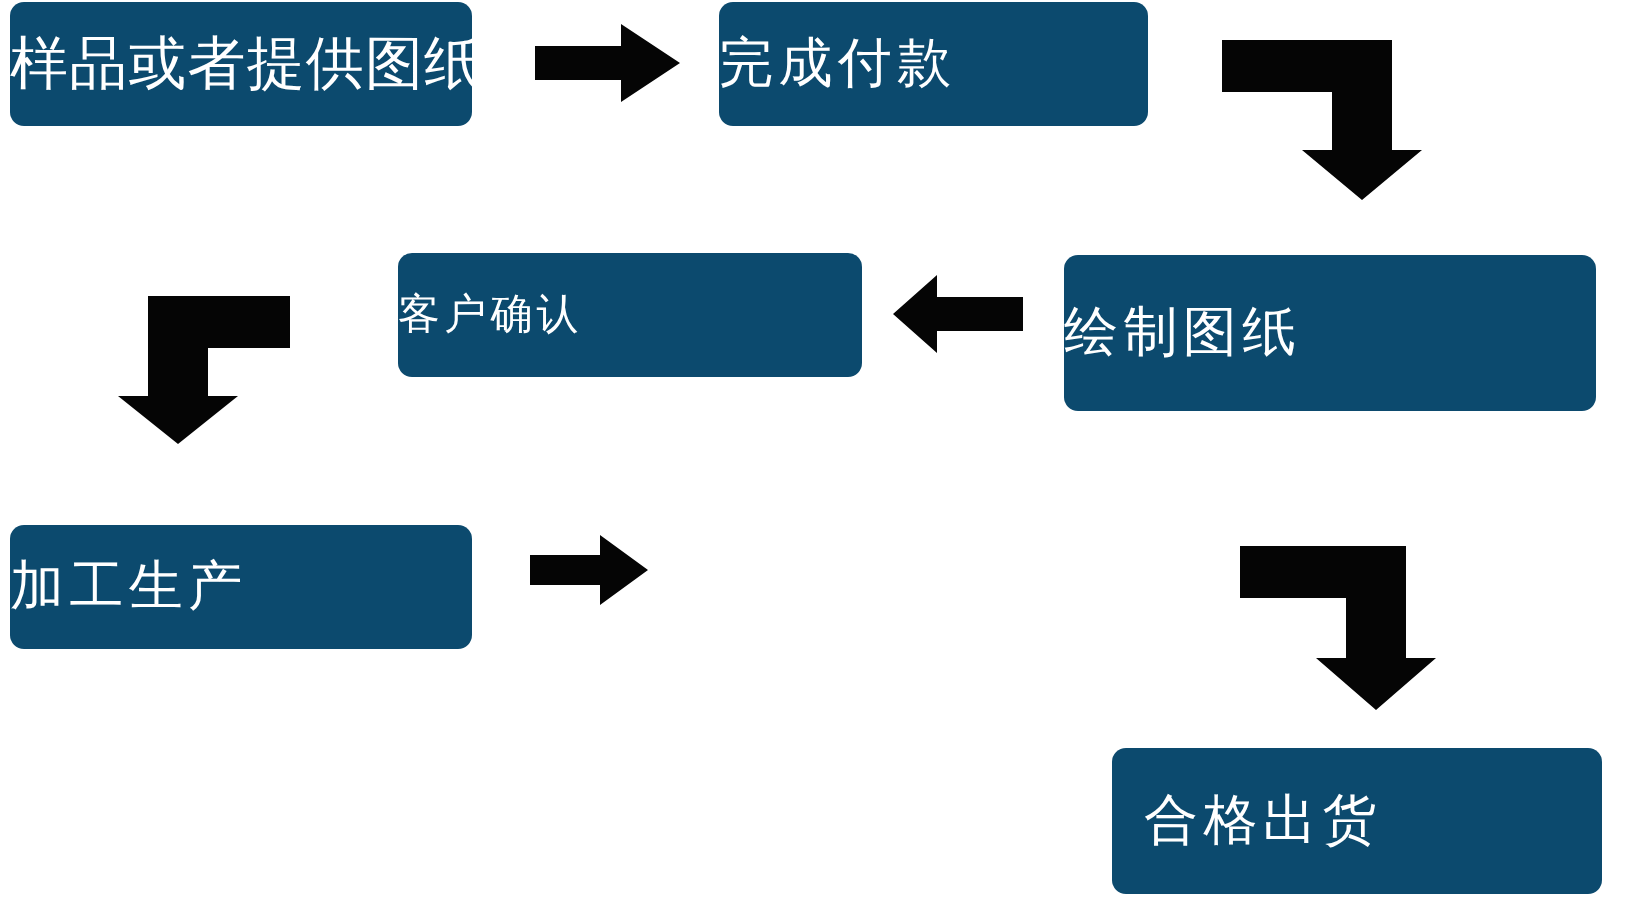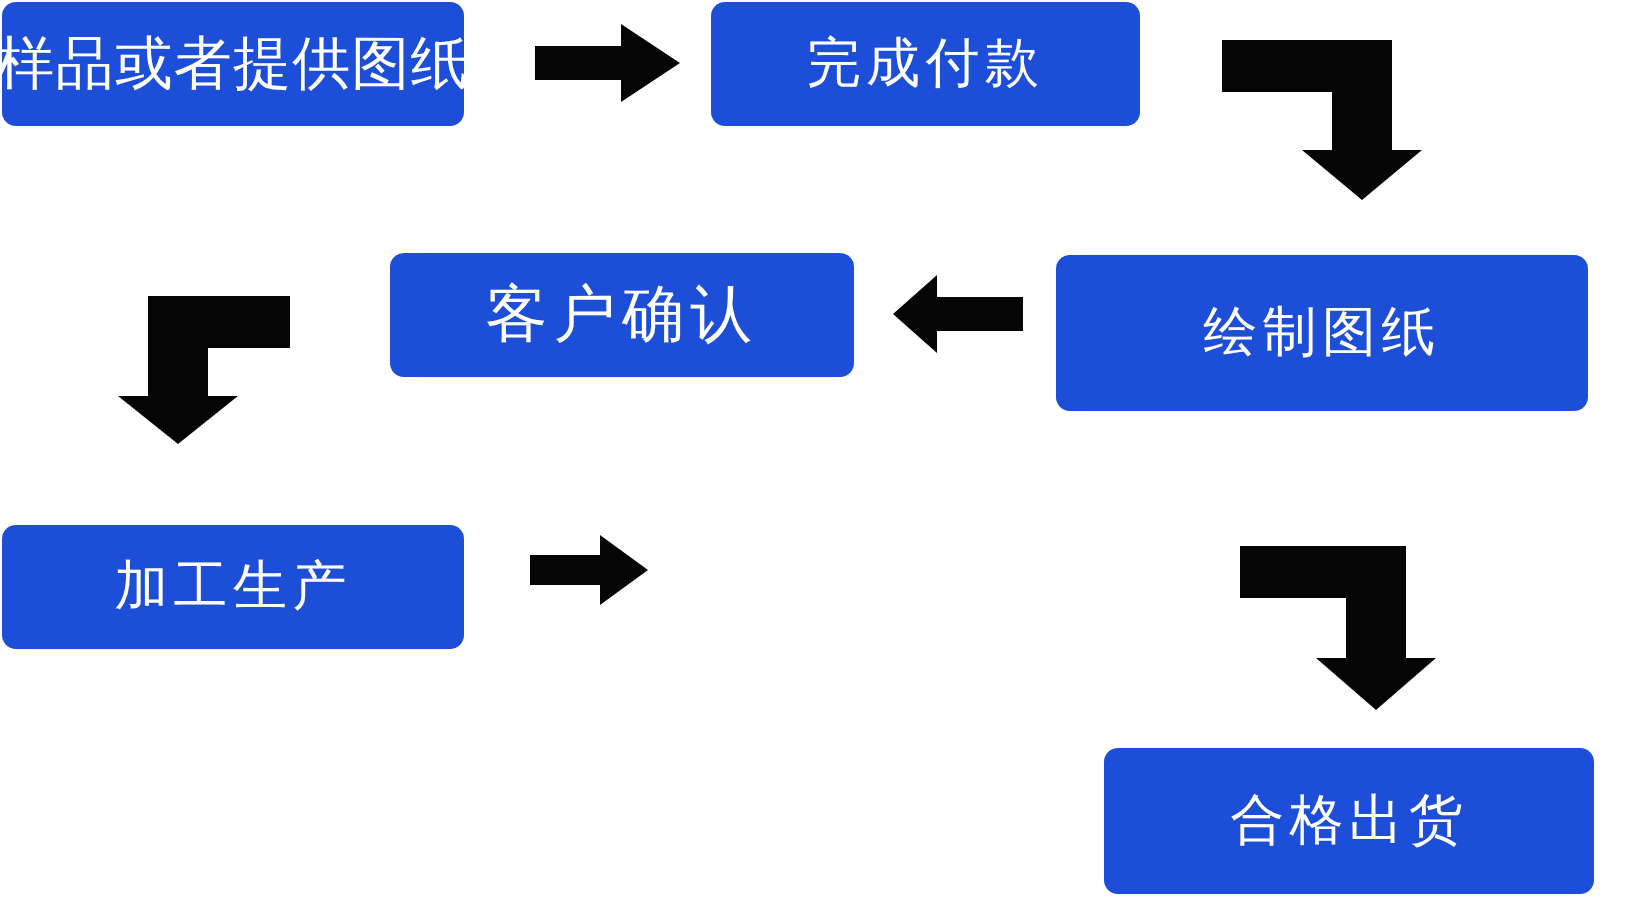--- a/index.html
+++ b/index.html
@@ -12,47 +12,48 @@
   }
   #canvas {
     position: relative;
     width: 1634px;
     height: 916px;
     background: #ffffff;
     overflow: hidden;
   }
   .node {
     position: absolute;
-    background: #1d4ed8;
+    background: #0c4a6e;
     border-radius: 14px;
     color: #ffffff;
     display: flex;
     align-items: center;
-    justify-content: center;
+    justify-content: flex-start;
     box-sizing: border-box;
     letter-spacing: 0.10em;
     font-weight: 400;
     line-height: 1;
     text-align: center;
     white-space: nowrap;
+    margin-left: 8px;
     -webkit-font-smoothing: antialiased;
   }
   .node-label {
     display: block;
     transform: translateY(-1px);
   }
 
   
   #node-sample      { left: 2px;    top: 2px;   width: 462px; height: 124px; font-size: 58px; letter-spacing: 0.02em; }
   #node-payment     { left: 711px;  top: 2px;   width: 429px; height: 124px; font-size: 54px; }
   #node-draw        { left: 1056px; top: 255px; width: 532px; height: 156px; font-size: 54px; }
-  #node-confirm     { left: 390px;  top: 253px; width: 464px; height: 124px; font-size: 62px; }
+  #node-confirm     { left: 390px;  top: 253px; width: 464px; height: 124px; font-size: 42px; }
   #node-production  { left: 2px;    top: 525px; width: 462px; height: 124px; font-size: 54px; }
   #node-inspection  { left: 688px;  top: 499px; width: 462px; height: 128px; font-size: 54px; }
-  #node-shipment    { left: 1104px; top: 748px; width: 490px; height: 146px; font-size: 54px; }
+  #node-shipment    { left: 1104px; top: 748px; width: 490px; height: 146px; font-size: 54px; padding-left: 32px; }
 
   
   .arrow {
     position: absolute;
     display: block;
   }
   #arrow-sample-to-payment   { left: 535px;  top: 24px;  width: 145px; height: 78px; }
   #arrow-payment-to-draw     { left: 1222px; top: 30px;  width: 200px; height: 170px; }
   #arrow-draw-to-confirm     { left: 893px;  top: 275px; width: 130px; height: 78px; }
   #arrow-confirm-to-prod     { left: 118px;  top: 292px; width: 172px; height: 152px; }

